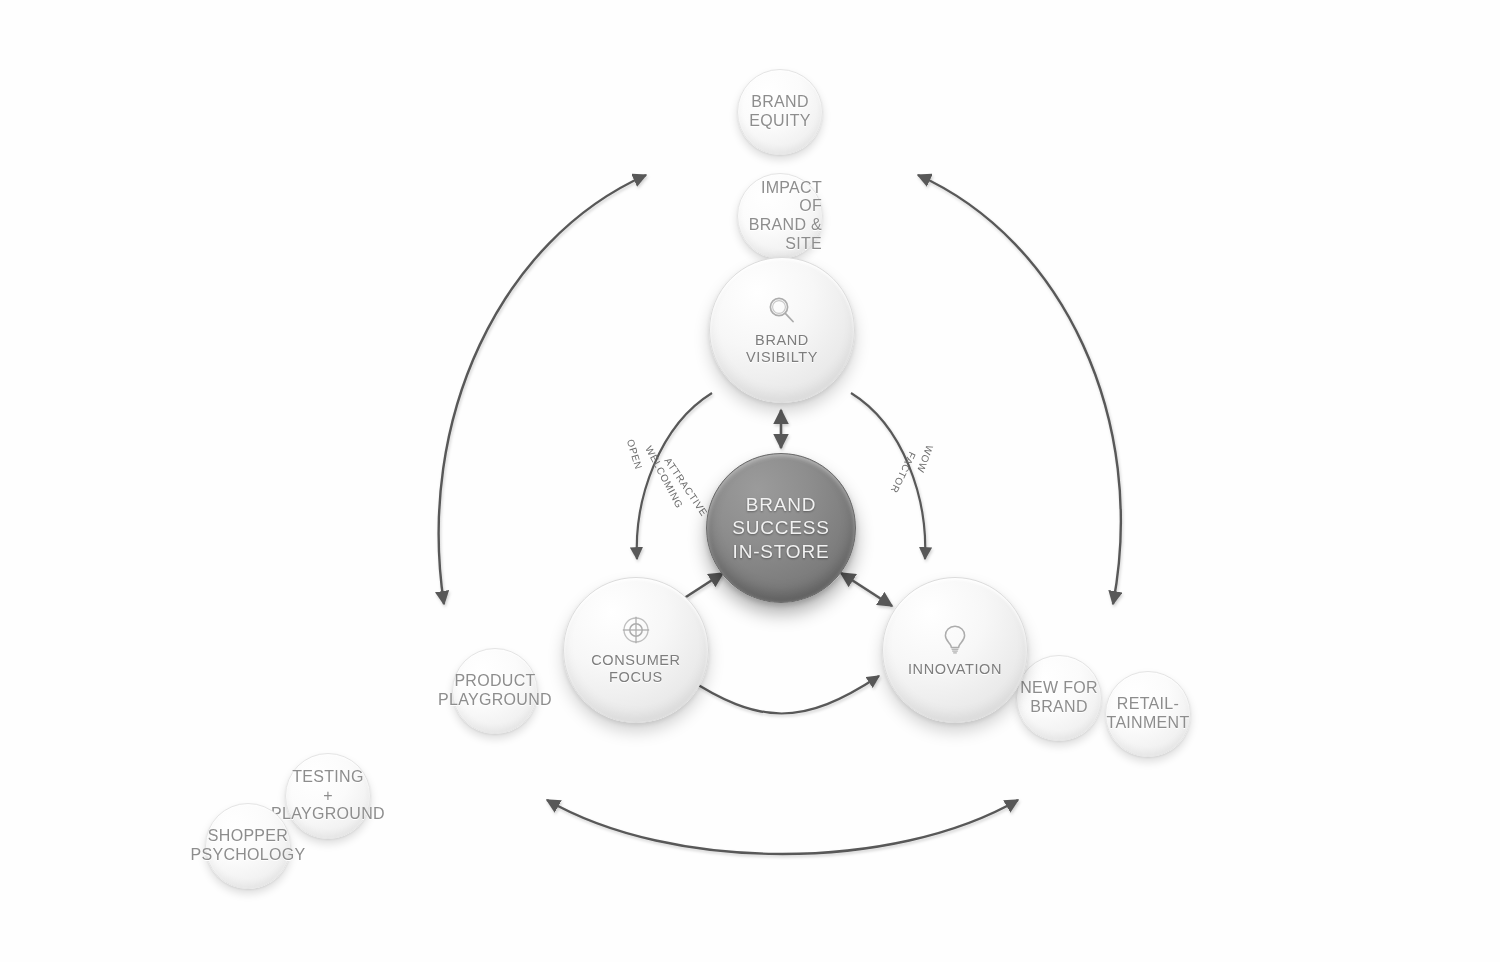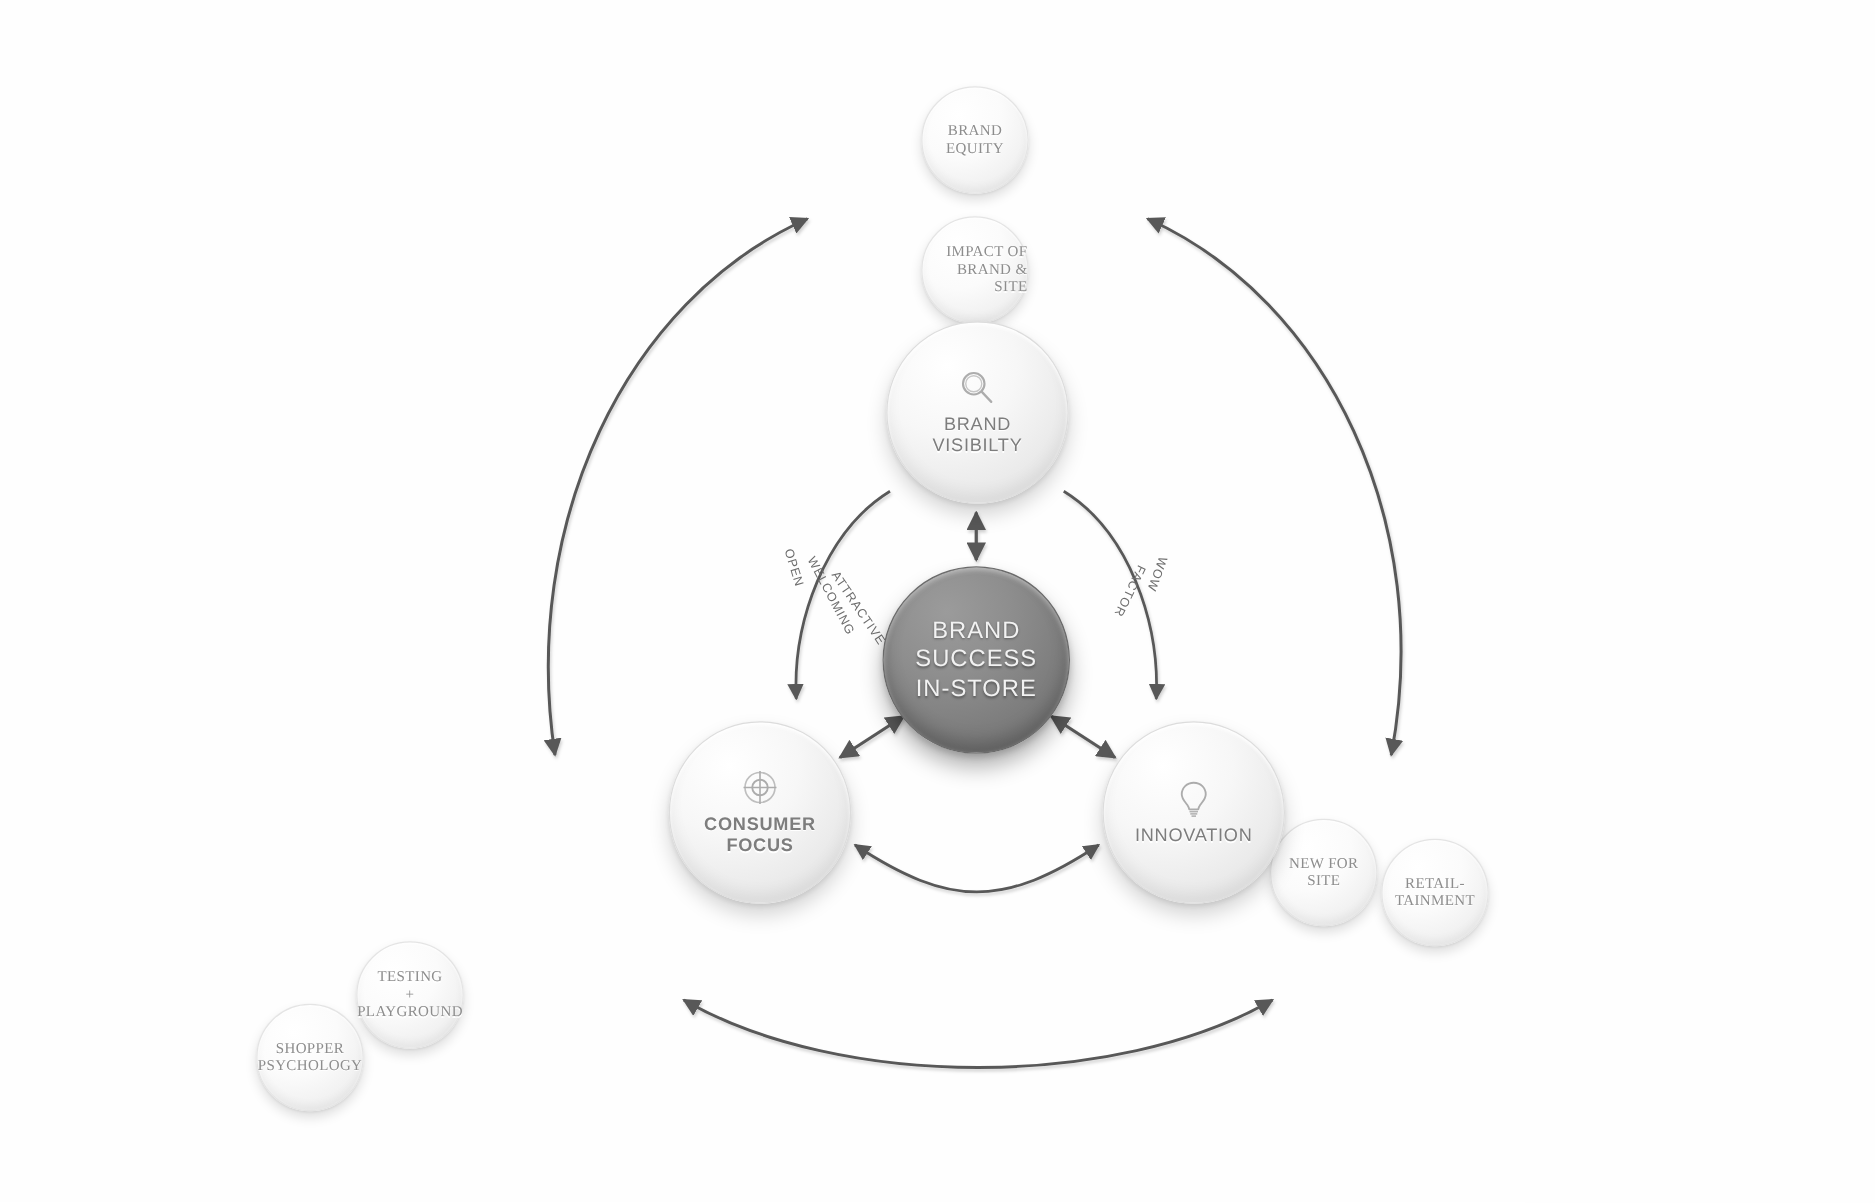--- a/index.html
+++ b/index.html
@@ -54,23 +54,22 @@
     width: 86px;
     height: 86px;
     background:
       radial-gradient(circle at 34% 26%, #ffffff 0%, #fbfbfb 42%, #f1f1f1 72%, #e6e6e6 100%);
     border: 1px solid #e4e4e4;
     box-shadow:
       0 5px 9px rgba(0,0,0,0.13),
       0 1px 2px rgba(0,0,0,0.07),
       inset 0 1px 2px rgba(255,255,255,0.95),
       inset 0 -4px 7px rgba(0,0,0,0.045);
-    font-size: 12px;
+    font-size: 16px;
     color: #8d8d8d;
-    font-family: Liberation Serif, serif;
   }
   .sat .label { letter-spacing: 0.3px; }
 
   
   .pillar {
     width: 146px;
     height: 146px;
     background:
       radial-gradient(circle at 33% 24%, #ffffff 0%, #f7f7f7 38%, #ebebeb 68%, #dddddd 100%);
     border: 1px solid #dcdcdc;
@@ -179,56 +178,60 @@
 
   <div class="node sat" style="left:737px; top:69px;">
     <span class="label">BRAND EQUITY</span>
   </div>
 
   <div class="node sat" style="left:737px; top:173px;text-align:right;">
     <span class="label">IMPACT OF
 BRAND &amp; SITE</span>
   </div>
 
+  <div class="node sat" style="left:452px; top:648px;">
+    <span class="label">PRODUCT
+PLAYGROUND</span>
+  </div>
 
 
   <div class="node sat" style="left:285px; top:753px;">
     <span class="label">TESTING
 +
 PLAYGROUND</span>
   </div>
 
   <div class="node sat" style="left:205px; top:803px;">
     <span class="label">SHOPPER
 PSYCHOLOGY</span>
   </div>
 
   <div class="node sat" style="left:1016px; top:655px;">
     <span class="label">NEW FOR
-SITE</span>
+BRAND</span>
   </div>
 
   <div class="node sat" style="left:1105px; top:671px;">
     <span class="label">RETAIL-
 TAINMENT</span>
   </div>
 
   <div class="node pillar" style="left:709px; top:257px;">
     <span class="glyph">
       <svg width="34" height="34" viewBox="0 0 34 34">
         <circle cx="14" cy="13" r="8.6" fill="none" stroke="#8f8f8f" stroke-width="1.7"></circle>
         <circle cx="14" cy="13" r="6.4" fill="none" stroke="#b3b3b3" stroke-width="1.1"></circle>
         <line x1="20.3" y1="19.3" x2="28" y2="27.5" stroke="#8f8f8f" stroke-width="1.8" stroke-linecap="round"></line>
       </svg>
     </span>
     <span class="label">BRAND
 VISIBILTY</span>
   </div>
 
-  <div class="node pillar" style="left:535px; top:577px;font-weight:bold;">
+  <div class="node pillar" style="left:563px; top:577px;">
     <span class="glyph">
       <svg width="34" height="34" viewBox="0 0 34 34">
         <circle cx="17" cy="16" r="12" fill="none" stroke="#a8a8a8" stroke-width="1.3"></circle>
         <circle cx="17" cy="16" r="6.2" fill="none" stroke="#8f8f8f" stroke-width="1.5"></circle>
         <line x1="17" y1="2.8" x2="17" y2="29.2" stroke="#8f8f8f" stroke-width="1.3"></line>
         <line x1="3.8" y1="16" x2="30.2" y2="16" stroke="#8f8f8f" stroke-width="1.3"></line>
       </svg>
     </span>
     <span class="label">CONSUMER
 FOCUS</span>

